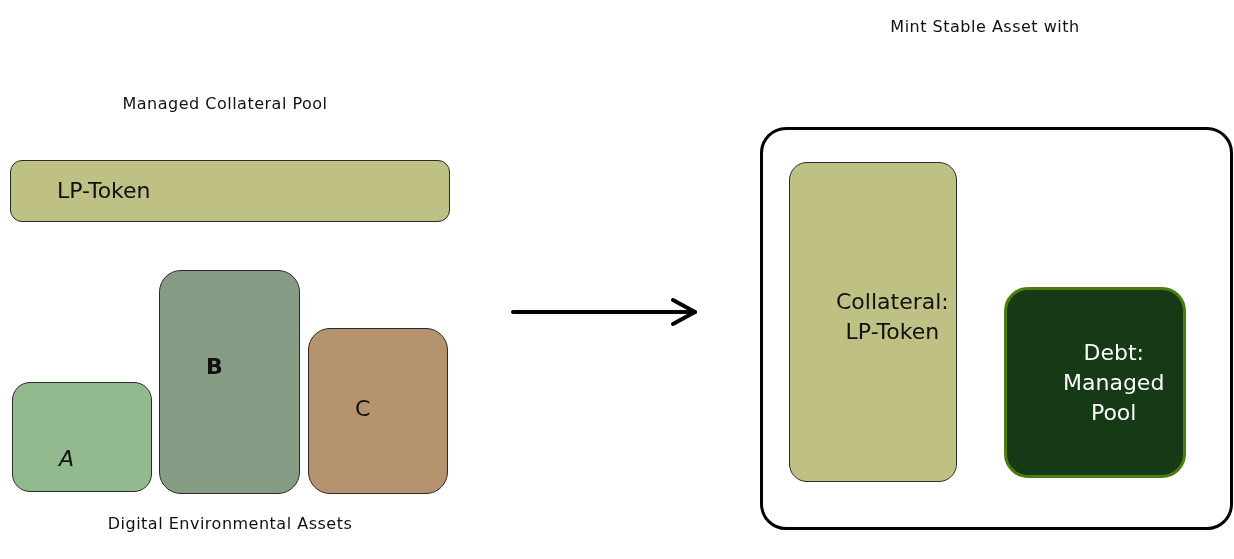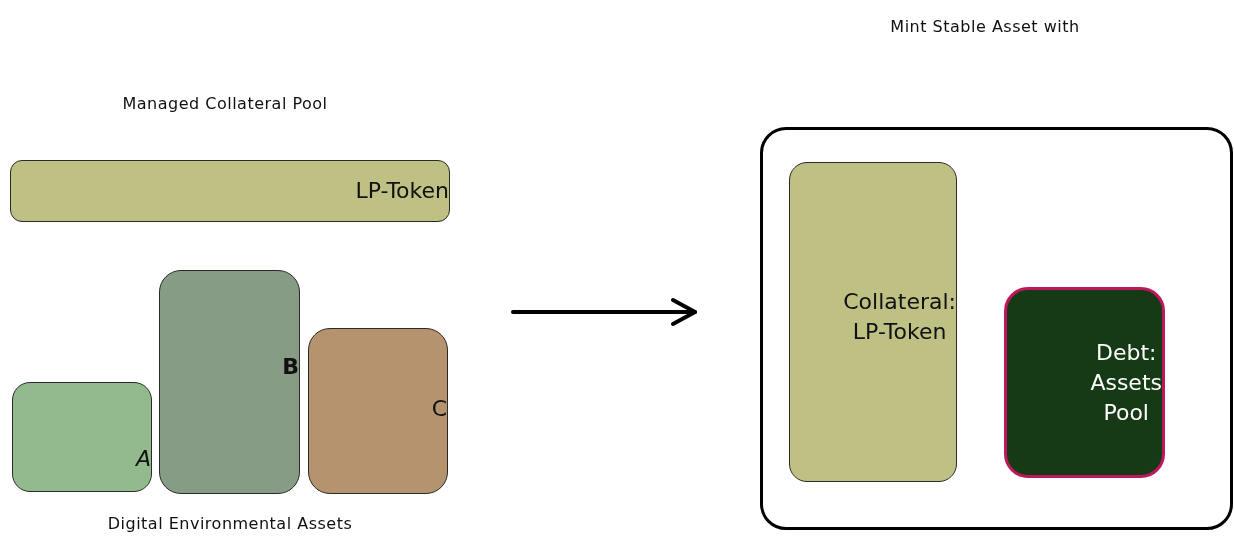--- a/index.html
+++ b/index.html
@@ -1,21 +1,21 @@
 <!DOCTYPE html>
 <html><head>
 <meta charset="utf-8">
 <style>
   html, body { margin:0; padding:0; background:#ffffff; }
   body { width:1234px; height:559px; position:relative; overflow:hidden;
          font-family:"DejaVu Sans", sans-serif; color:#111; }
   .abs { position:absolute; }
   .label { position:absolute; text-align:center; font-size:16px; white-space:nowrap; letter-spacing:0.5px; }
   .box { position:absolute; border:1.5px solid #2a2a2a; box-sizing:border-box;
-         display:flex; align-items:center; justify-content:flex-end; text-align:center; }
+         display:flex; align-items:center; justify-content:flex-start; text-align:center;padding-left:46px; }
   .box span { font-size:22px; line-height:30px; }
 
   #title-left { left:60px; top:94px; width:330px; }
   #lp-bar { left:10px; top:160px; width:440px; height:62px; border-radius:12px; background:#bfc084; }
 
   #asset-a { left:12px; top:382px; width:140px; height:110px; border-radius:18px; background:#93ba8f; }
   #asset-a span { margin-top:44px; font-style:italic; }
   #asset-b { left:159px; top:270px; width:141px; height:224px; border-radius:22px; background:#879c85; }
   #asset-b span { margin-top:-30px; font-weight:bold; }
   #asset-c { left:308px; top:328px; width:140px; height:166px; border-radius:22px; background:#b5936e; }
@@ -23,21 +23,21 @@
   #title-bottom { left:20px; top:514px; width:420px; }
 
   #arrow { left:505px; top:290px; width:200px; height:50px; }
 
   #title-right { left:790px; top:10px; width:390px; line-height:34px; white-space:normal; }
   #cdp-frame { left:760px; top:127px; width:467px; height:397px; border:3.5px solid #000;
                border-radius:26px; background:#fff; }
   #collateral { left:789px; top:162px; width:168px; height:320px; border-radius:18px;
                 background:#bfc084; align-items:flex-start; }
   #collateral span { margin-top:124px; }
-  #debt { left:1004px; top:287px; width:161px; height:191px; border:3px solid #be185d;
+  #debt { left:1004px; top:287px; width:182px; height:191px; border:3px solid #4d7c0f;
           border-radius:24px; background:#163a16; color:#fff; }
   #debt span { margin-left:10px; }
 </style>
 </head>
 <body>
 
 <div id="title-left" class="label">Managed Collateral Pool</div>
 
 <div id="lp-bar" class="box">
   <span>LP-Token</span>
@@ -69,16 +69,16 @@
 <div id="collateral" class="box">
   <span>
     <div>Collateral:</div>
     <div>LP-Token</div>
   </span>
 </div>
 
 <div id="debt" class="box">
   <span>
     <div>Debt:</div>
-    <div>Assets</div>
+    <div>Managed</div>
     <div>Pool</div>
   </span>
 </div>
 
 </body></html>

